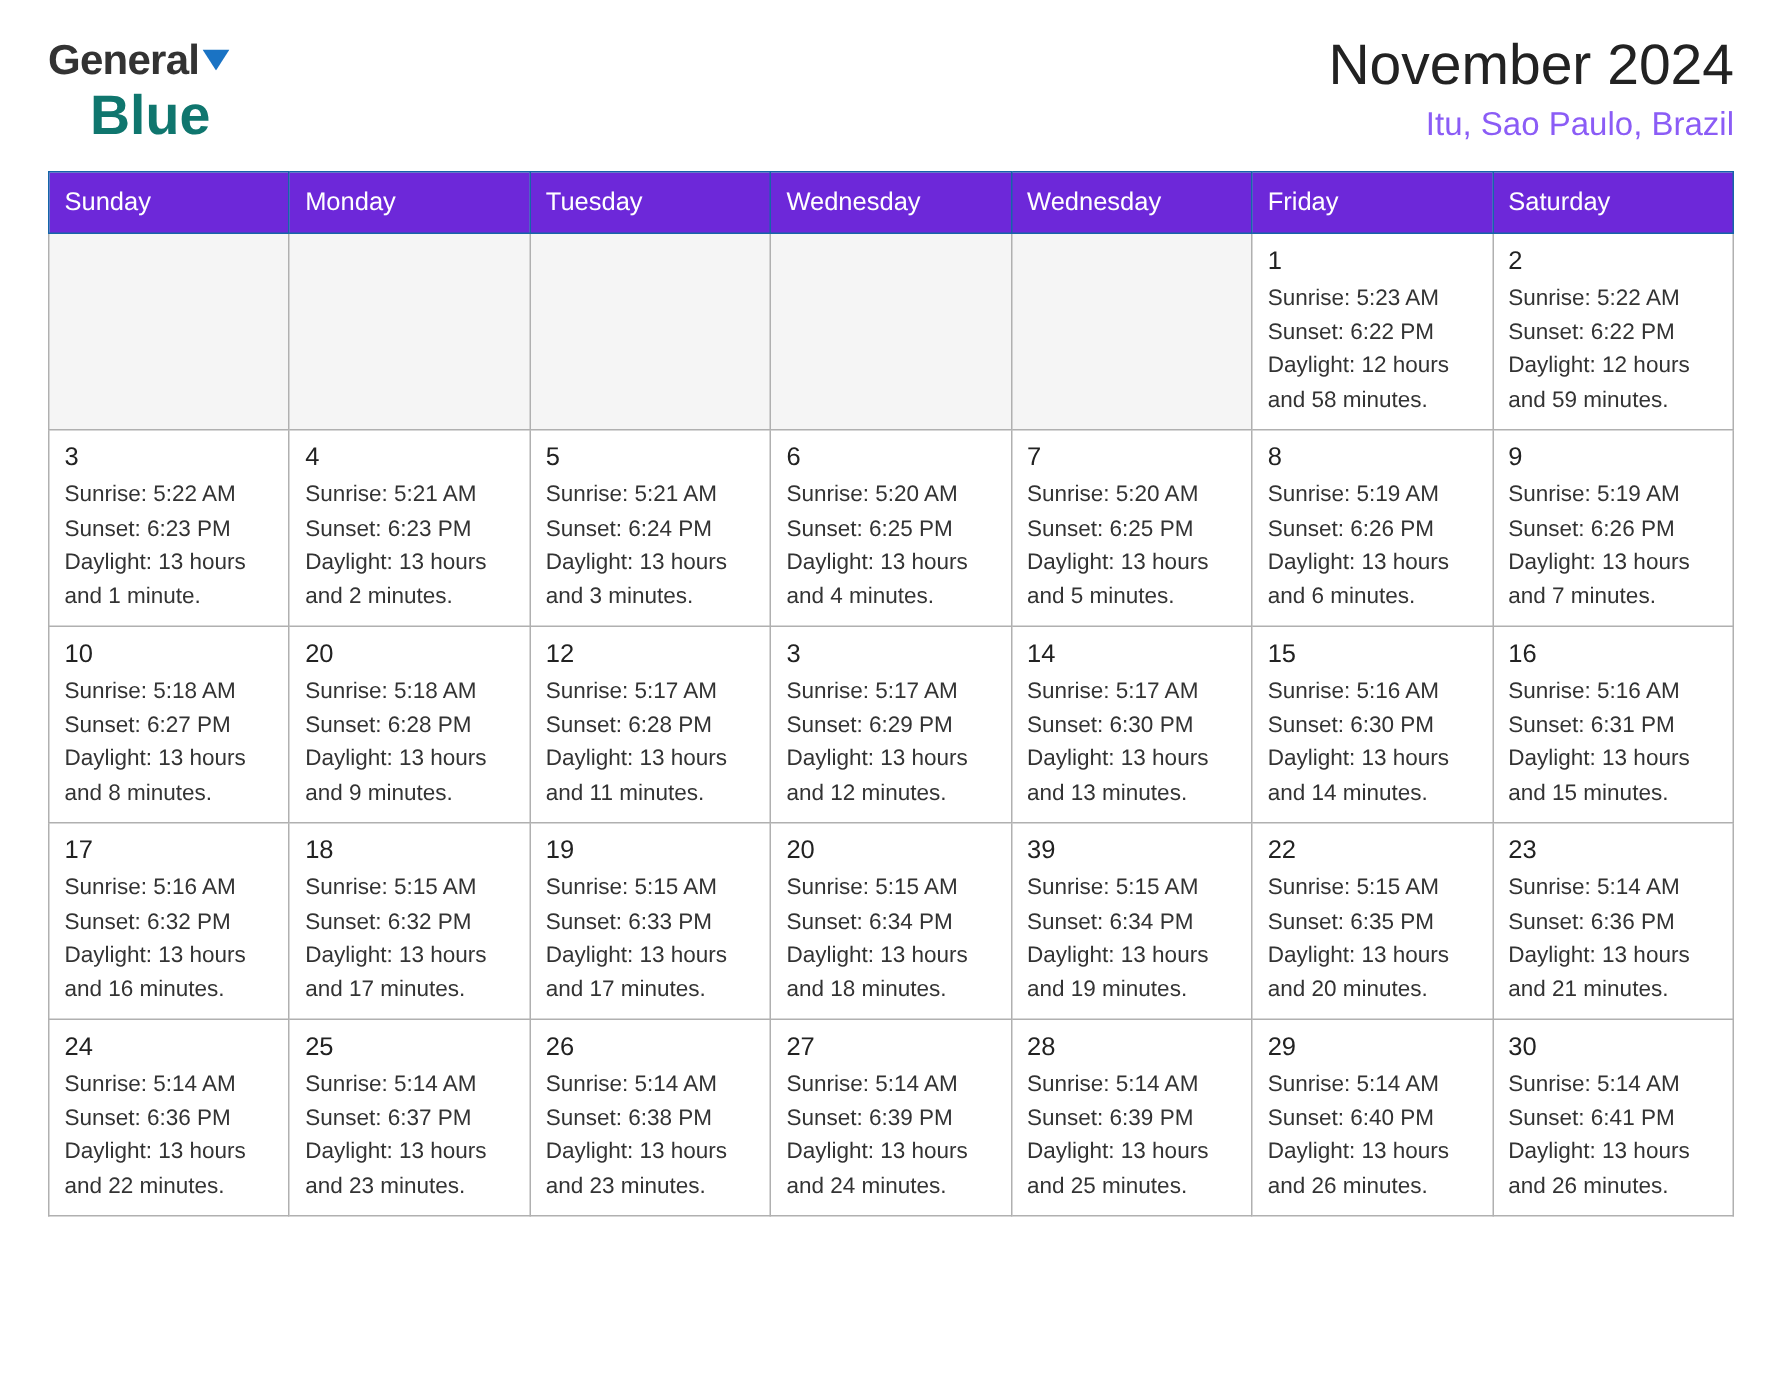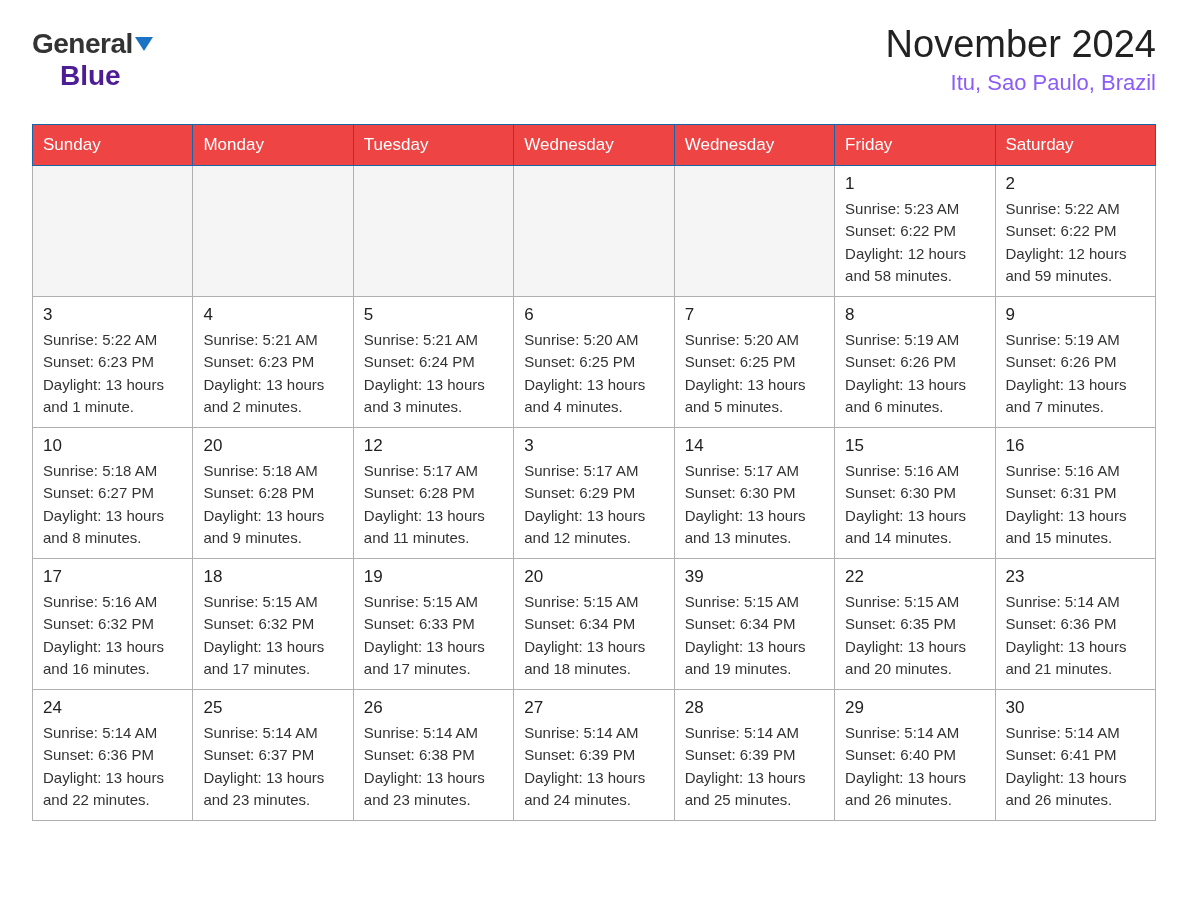--- a/index.html
+++ b/index.html
@@ -6,22 +6,22 @@
     body {
       font-family: Arial, sans-serif;
       background: #fff;
       padding: 24px 32px;
       width: 1188px;
       min-height: 918px;
     }
     .header-row {
       display: flex;
       justify-content: space-between;
-      align-items: center;
-      margin-bottom: 28px;
+      align-items: flex-start;
+      margin-bottom: 16px;
     }
     .logo {
       display: flex;
       flex-direction: column;
       align-items: flex-start;
     }
     .title-block {
       text-align: right;
     }
     .title-block h1 {
@@ -35,21 +35,21 @@
       font-weight: 400;
       color: #8b5cf6;
       margin-top: 4px;
     }
     .calendar {
       width: 100%;
       border-collapse: collapse;
       border: 1px solid #b0b0b0;
     }
     .calendar th {
-      background: #ef4444;
+      background: #6d28d9;
       color: #fff;
       font-size: 17px;
       font-weight: 500;
       padding: 10px 10px;
       text-align: left;
       border: 1px solid #1565a8;
     }
     .calendar td {
       vertical-align: top;
       padding: 8px 10px;
@@ -87,21 +87,21 @@
   <div class="logo">
     <div class="logo-line">
       <span style="font-size:28px;font-weight:bold;color:#333;letter-spacing:-0.5px;">General</span>
       <span style="display:inline-block;margin-left:2px;margin-top:4px;">
         <svg width="18" height="14" viewBox="0 0 18 14">
             <polygon points="0,0 18,0 9,14" fill="#1a73c4"></polygon>
           </svg>
       </span>
     </div>
     <div>
-      <span style="font-size:28px;font-weight:bold;color:#4c1d95;margin-left:28px;">Blue</span>
+      <span style="font-size:37px;font-weight:bold;color:#0f766e;margin-left:28px;">Blue</span>
     </div>
   </div>
   <div class="title-block">
     <h1>November 2024</h1>
     <h2>Itu, Sao Paulo, Brazil</h2>
   </div>
 </div>
 
 <table class="calendar">
   <thead>

